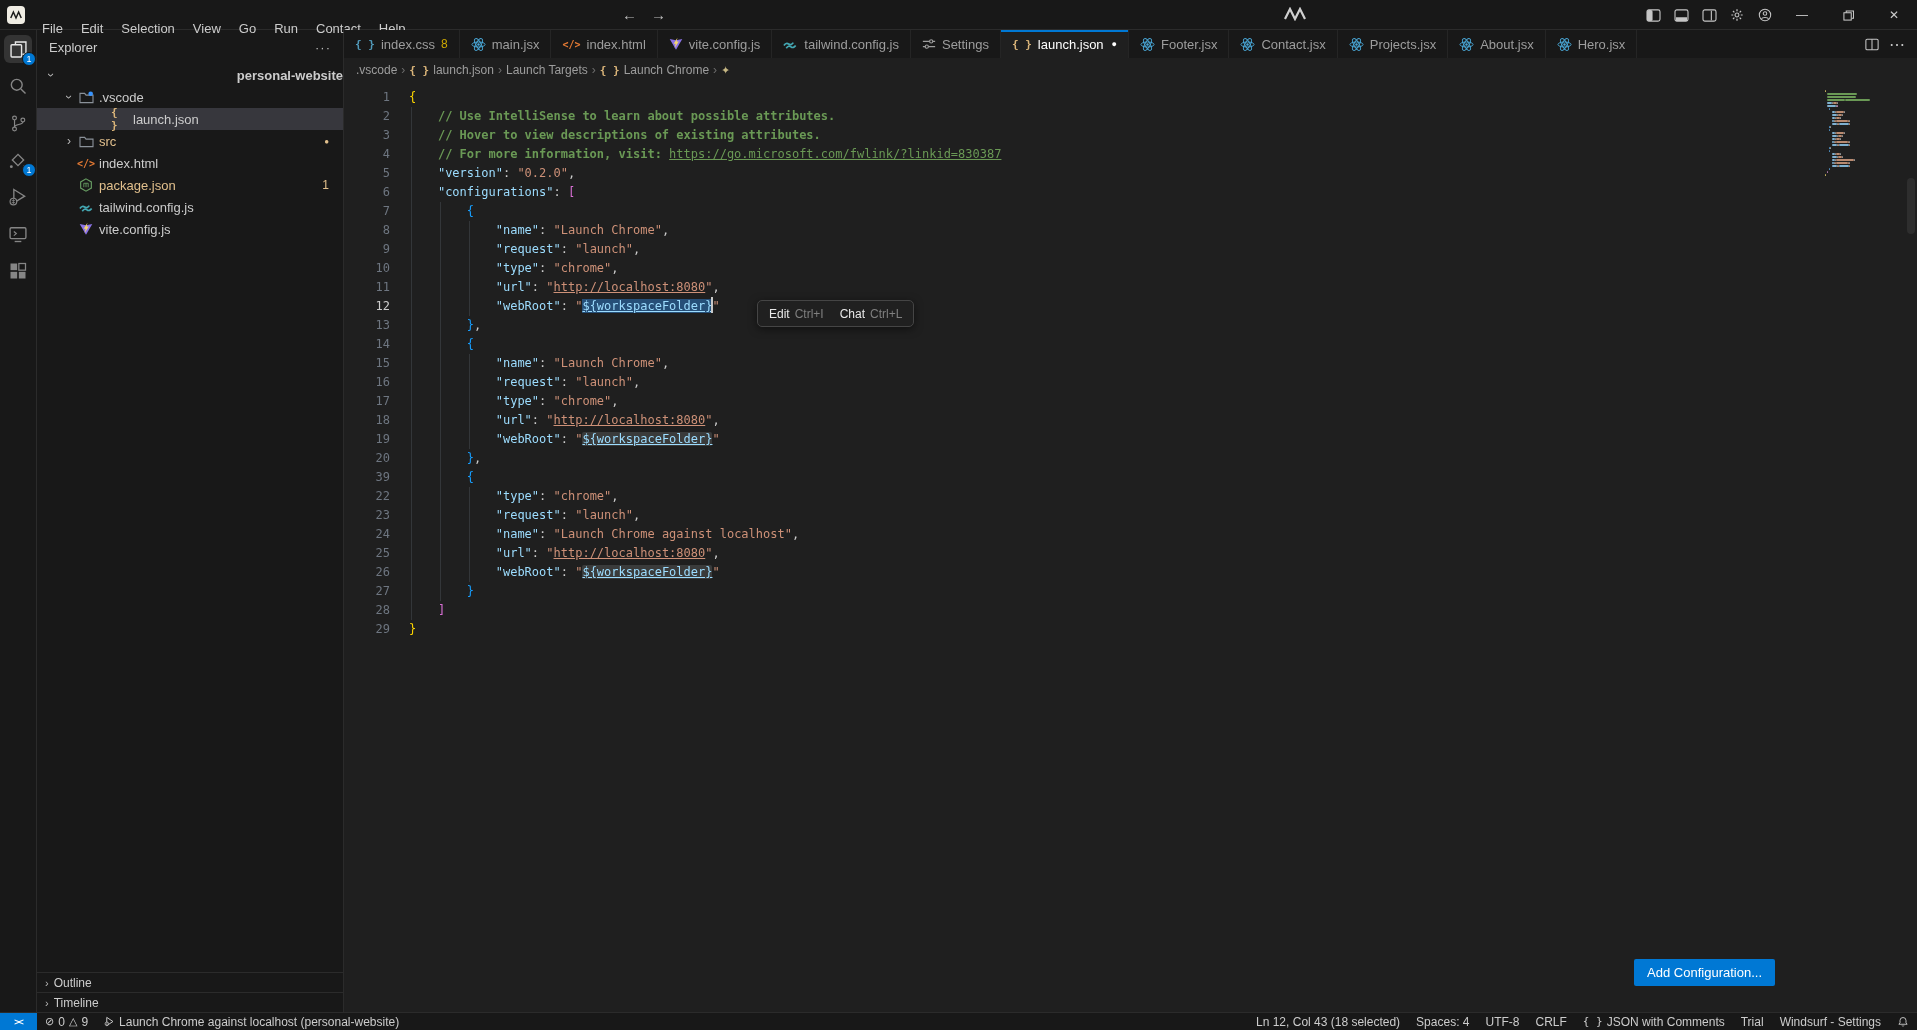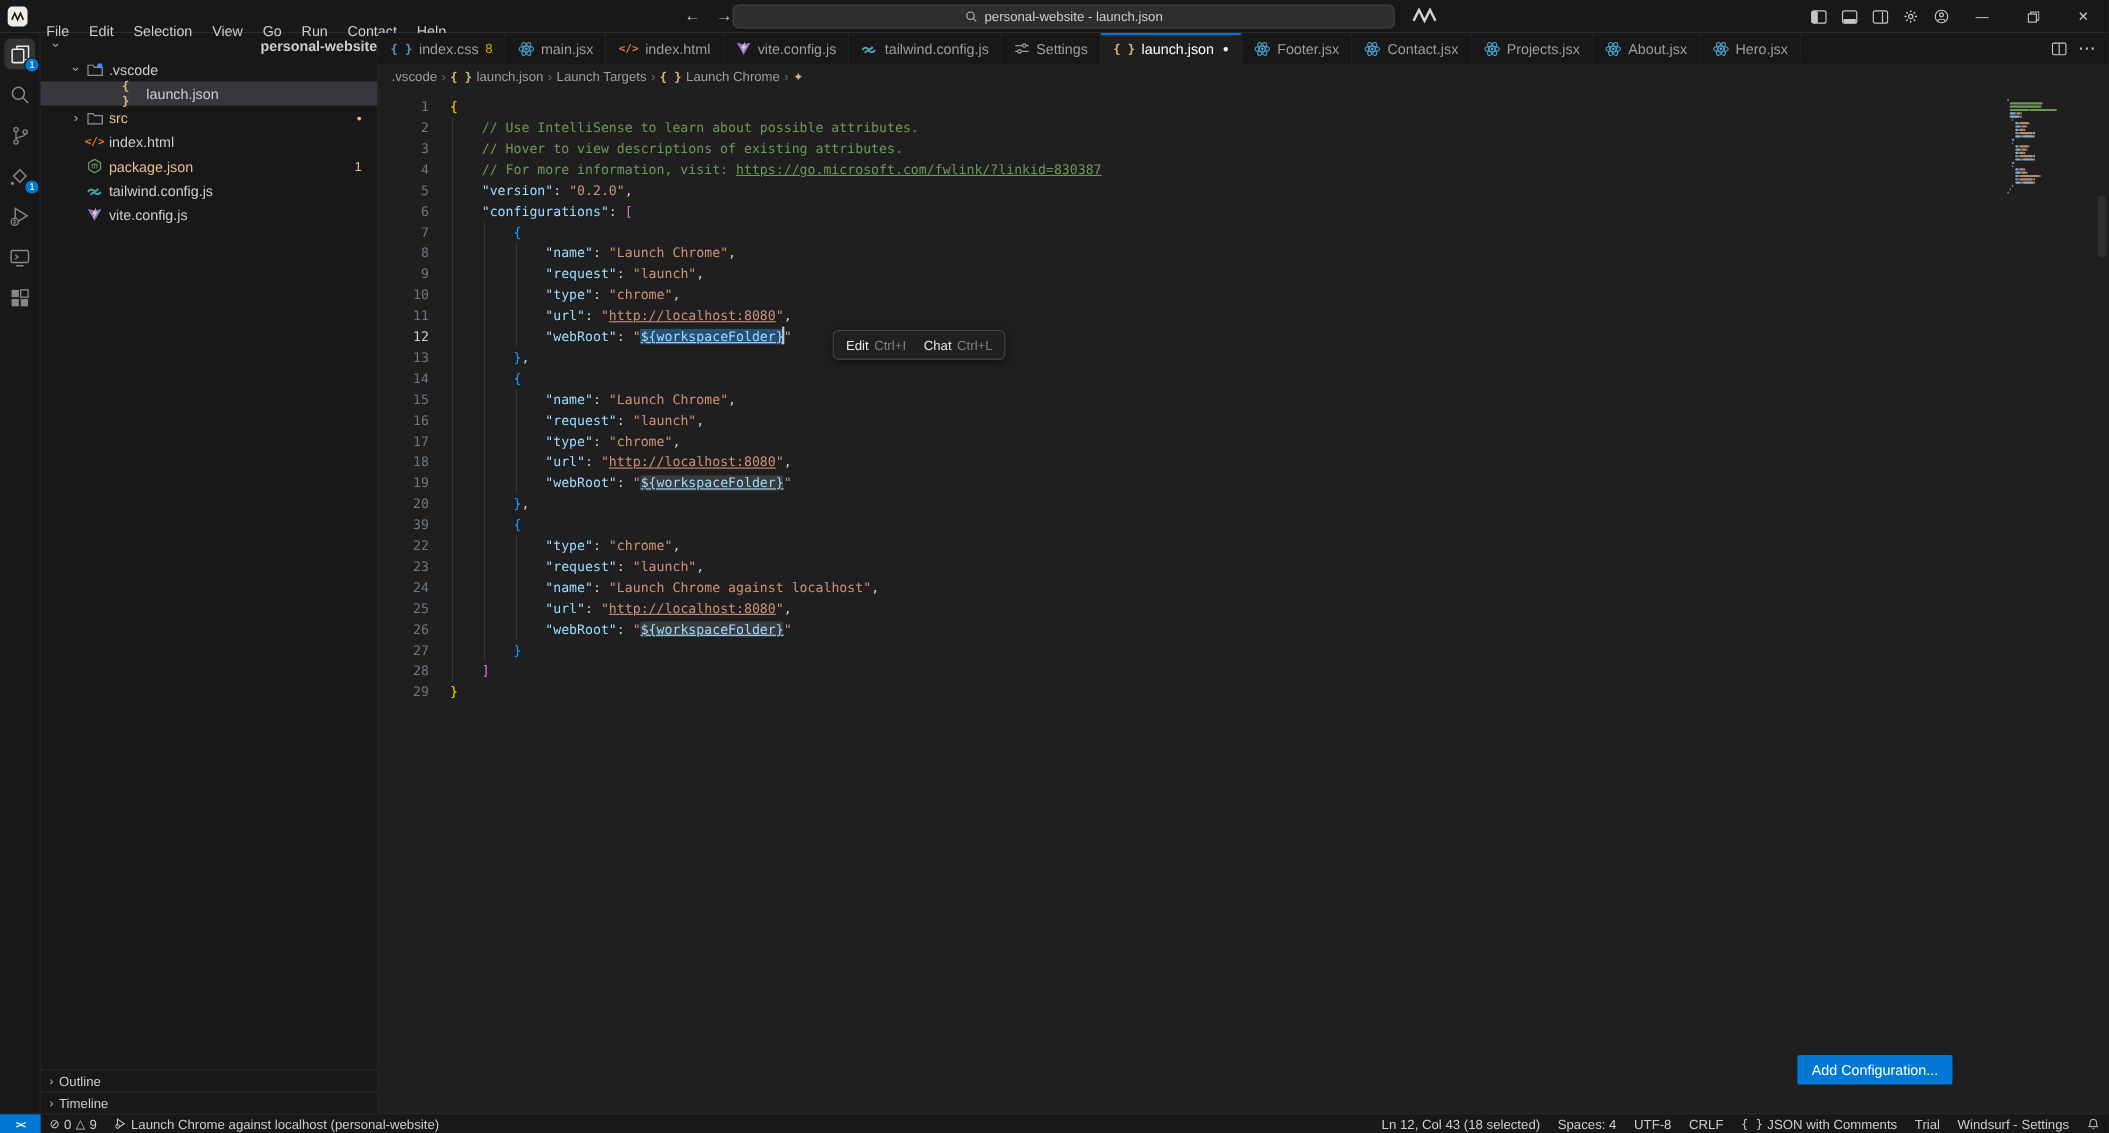--- a/index.html
+++ b/index.html
@@ -78,21 +78,21 @@
   .bc-sep { color:#6c6c6c; font-size:12px; }
 
   
   .editor { position:relative; flex:1; overflow:hidden; }
   .code { position:relative; padding-top:6px;
     font-family:"DejaVu Sans Mono","Liberation Mono", monospace; font-size:12px; }
   .code-line { display:flex; height:19px; line-height:19px; }
   .ln { width:46px; flex:none; text-align:right; color:#6e7681; user-select:none; }
   .ln.active { color:#cccccc; }
   .lc { margin-left:19px; white-space:pre; color:#cccccc; }
-  .t-c  { color:#6a9955; }
+  .t-c  { color:#6a9955;font-weight:bold; }
   .t-cl { color:#6a9955; text-decoration:underline; }
   .t-k  { color:#9cdcfe; }
   .t-s  { color:#ce9178; }
   .t-sl { color:#ce9178; text-decoration:underline; }
   .t-p  { color:#cccccc; }
   .t-v  { color:#9cdcfe;text-decoration:underline; }
   .t-b1 { color:#ffd700; }
   .t-b2 { color:#da70d6; }
   .t-b3 { color:#179fff; }
   .t-sel { background:#264f78; }
@@ -144,27 +144,20 @@
       <div class="menu-item">View</div>
       <div class="menu-item">Go</div>
       <div class="menu-item">Run</div>
       <div class="menu-item">Contact</div>
       <div class="menu-item">Help</div>
     </div>
   <div class="nav-arrows">
     <span>←</span>
     <span>→</span>
   </div>
-  <div class="searchbox">
-    <svg width="12" height="12" viewBox="0 0 16 16">
-        <circle cx="7" cy="7" r="4.5" fill="none" stroke="#b5b5b5" stroke-width="1.4"></circle>
-        <path d="M10.5 10.5 L14 14" stroke="#b5b5b5" stroke-width="1.4"></path>
-      </svg>
-    <span>personal-website - launch.json</span>
-  </div>
   <div class="w-mark">
     <svg width="22" height="14" viewBox="0 0 22 14">
         <path d="M1 12 L6 2 L11 12 L16 2 L21 12" fill="none" stroke="#d0d0d0" stroke-width="2.2"></path>
       </svg>
   </div>
   <div class="tb-right">
     <span class="tb-icon">
       <svg width="15" height="13" viewBox="0 0 16 14">
           <rect x="1" y="1" width="14" height="12" rx="2" fill="none" stroke="#c5c5c5" stroke-width="1.2"></rect>
           <rect x="1" y="1" width="6" height="12" rx="2" fill="#c5c5c5"></rect>
@@ -271,20 +264,24 @@
             <rect x="3" y="3" width="8" height="8" fill="currentColor"></rect>
             <rect x="13" y="3" width="8" height="8" fill="none" stroke="currentColor" stroke-width="1.5"></rect>
             <rect x="3" y="13" width="8" height="8" fill="currentColor"></rect>
             <rect x="13" y="13" width="8" height="8" fill="currentColor"></rect>
           </svg>
         </span>
       </div>
     </div>
 
   <div class="sidebar">
+    <div class="sb-header">
+      <span>Explorer</span>
+      <span class="more">···</span>
+    </div>
     <div class="tree" id="tree">
         <div class="tree-row" style="padding-left: 6px; justify-content: space-between;">
           <span class="chev" style="transform: rotate(90deg);">›</span>
           <span class="tlabel root-label">personal-website</span>
         </div>
         <div class="tree-row" style="padding-left: 24px;">
           <span class="chev" style="transform: rotate(90deg);">›</span>
           <span class="ticon" style="display: inline-flex; align-items: center;">
             <svg width="15" height="13" viewBox="0 0 16 14">
               <path d="M1 2.5 h5 l1.5 2 h7.5 v8 h-14 z" fill="none" stroke="#8a9199" stroke-width="1.2"></path>

